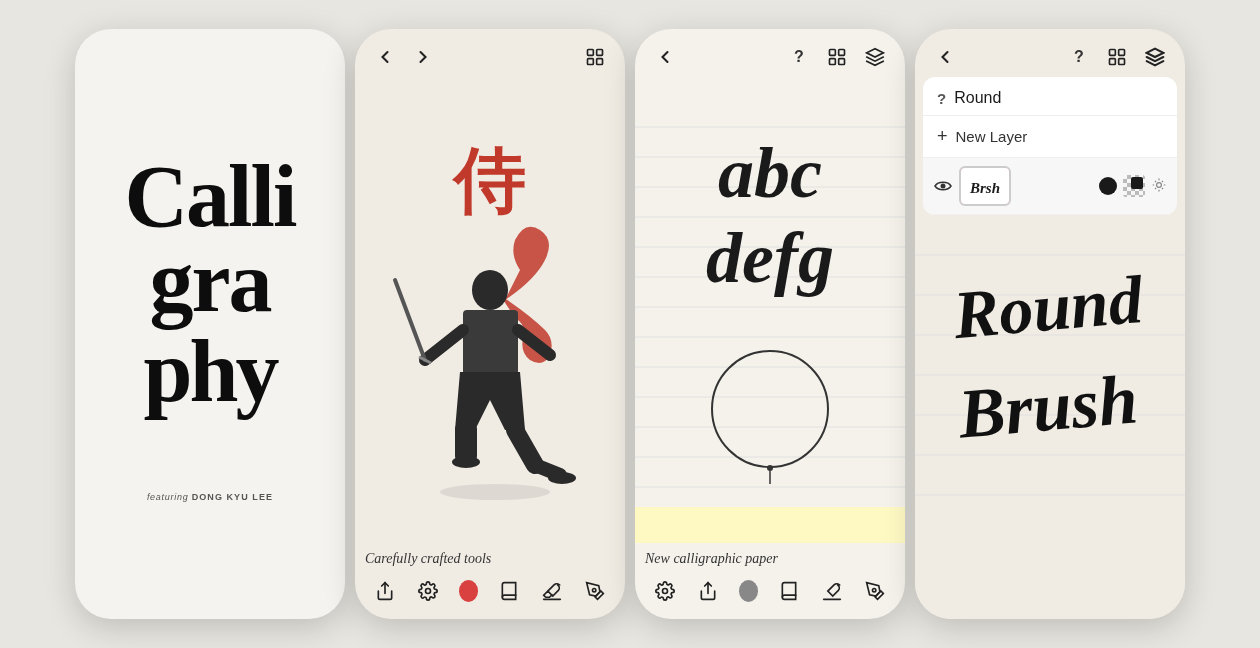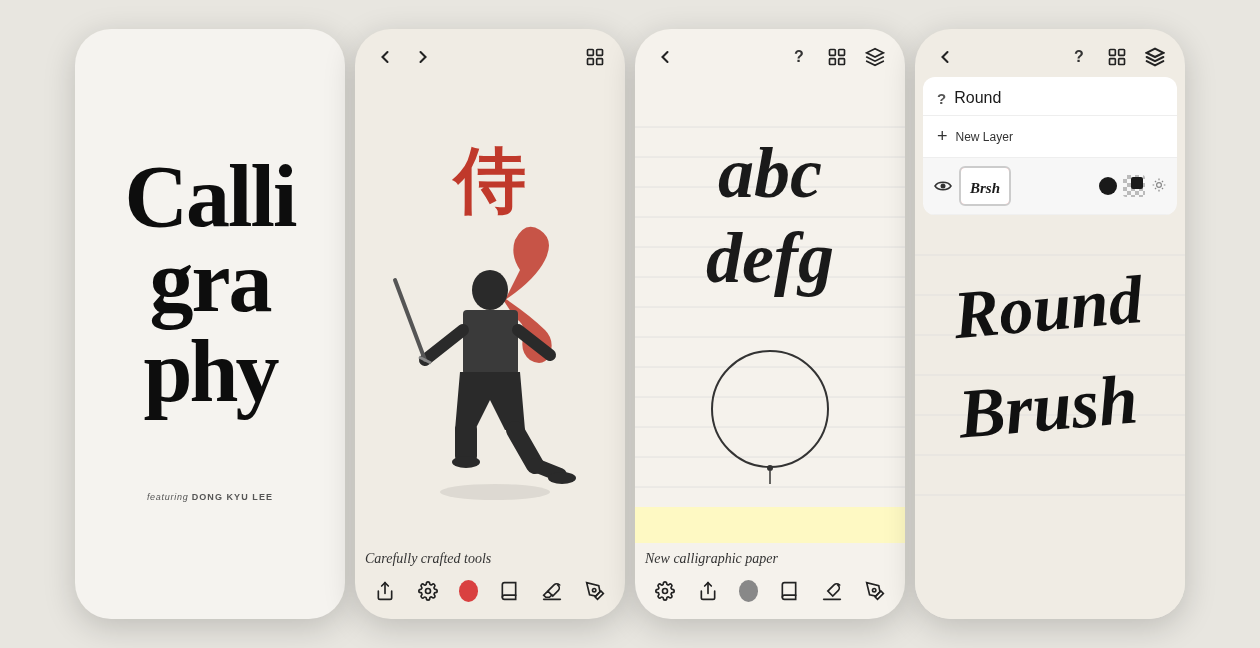--- a/index.html
+++ b/index.html
@@ -164,21 +164,21 @@
     .new-layer-row {
       display: flex;
       align-items: center;
       gap: 8px;
       padding: 10px 14px;
       border-bottom: 1px solid #eee;
       cursor: pointer;
     }
 
     .new-layer-label {
-      font-size: 12px;
+      font-size: 15px;
       color: #333;
     }
 
     .layer-row {
       display: flex;
       align-items: center;
       gap: 6px;
       padding: 8px 10px;
       border-bottom: 1px solid #f0f0f0;
     }

